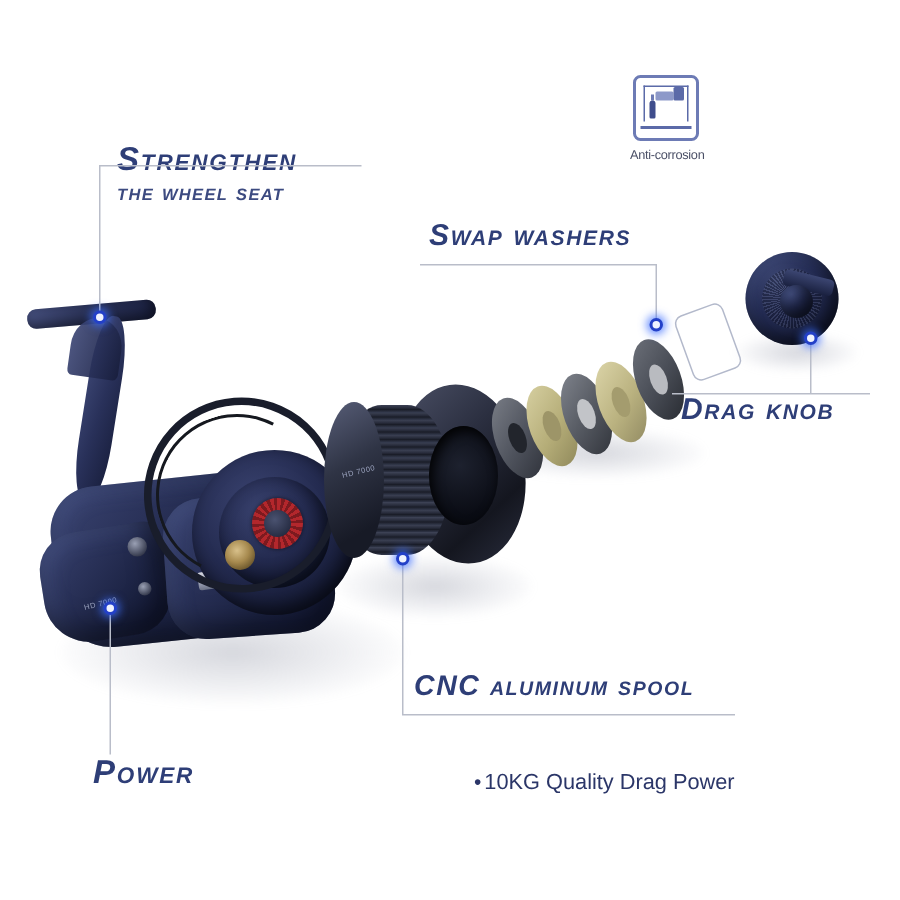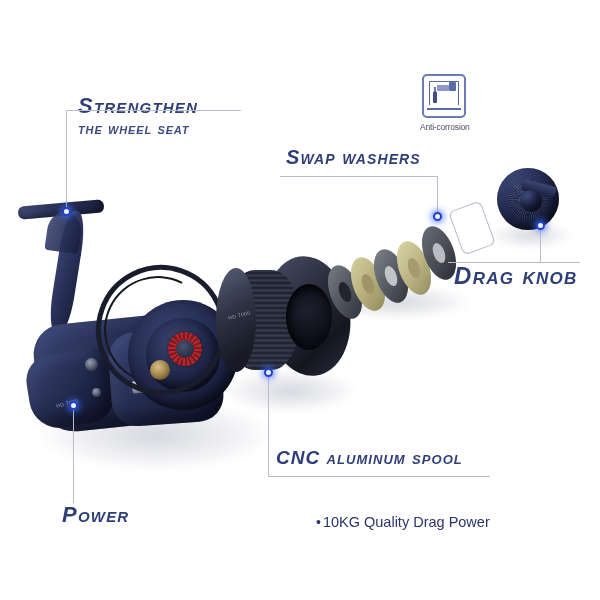--- a/index.html
+++ b/index.html
@@ -57,21 +57,21 @@
     box-shadow: 0 0 6px 2px rgba(60,110,255,0.75);
     box-sizing: border-box;
   }
 
   
   .badges {
     position: absolute;
     display: flex;
     gap: 17px;
   }
-  .badge { width: 48px; text-align: center; margin-top: 24px; }
+  .badge { width: 48px; text-align: center; }
   .badge-icon {
     width: 40px; height: 40px;
     margin: 0 auto;
     border: 2px solid #6d7bb5;
     border-radius: 5px;
     position: relative;
     overflow: hidden;
     background: #ffffff;
   }
   .badge-label {
@@ -360,21 +360,21 @@
   <div class="dot" style="left:62px;top:207px;"></div>
 
   <div class="callout" style="left:286px;top:147px;">
     <div class="ct-main" style="font-size:20px;">Swap washers</div>
   </div>
   <div class="rule" style="left:280px;top:176px;width:158px;"></div>
   <div class="vline" style="left:437px;top:176px;height:39px;"></div>
   <div class="dot" style="left:433px;top:212px;"></div>
 
   <div class="callout" style="left:454px;top:263px;">
-    <div class="ct-main" style="font-size:24px;">Drag knob</div>
+    <div class="ct-main" style="font-size:20px;">Drag knob</div>
   </div>
   <div class="rule" style="left:448px;top:262px;width:132px;"></div>
   <div class="vline" style="left:540px;top:228px;height:34px;"></div>
   <div class="dot" style="left:536px;top:221px;"></div>
 
   <div class="callout" style="left:276px;top:448px;">
     <div class="ct-main" style="font-size:19px;">CNC aluminum spool</div>
   </div>
   <div class="rule" style="left:268px;top:476px;width:222px;"></div>
   <div class="vline" style="left:268px;top:374px;height:102px;"></div>

